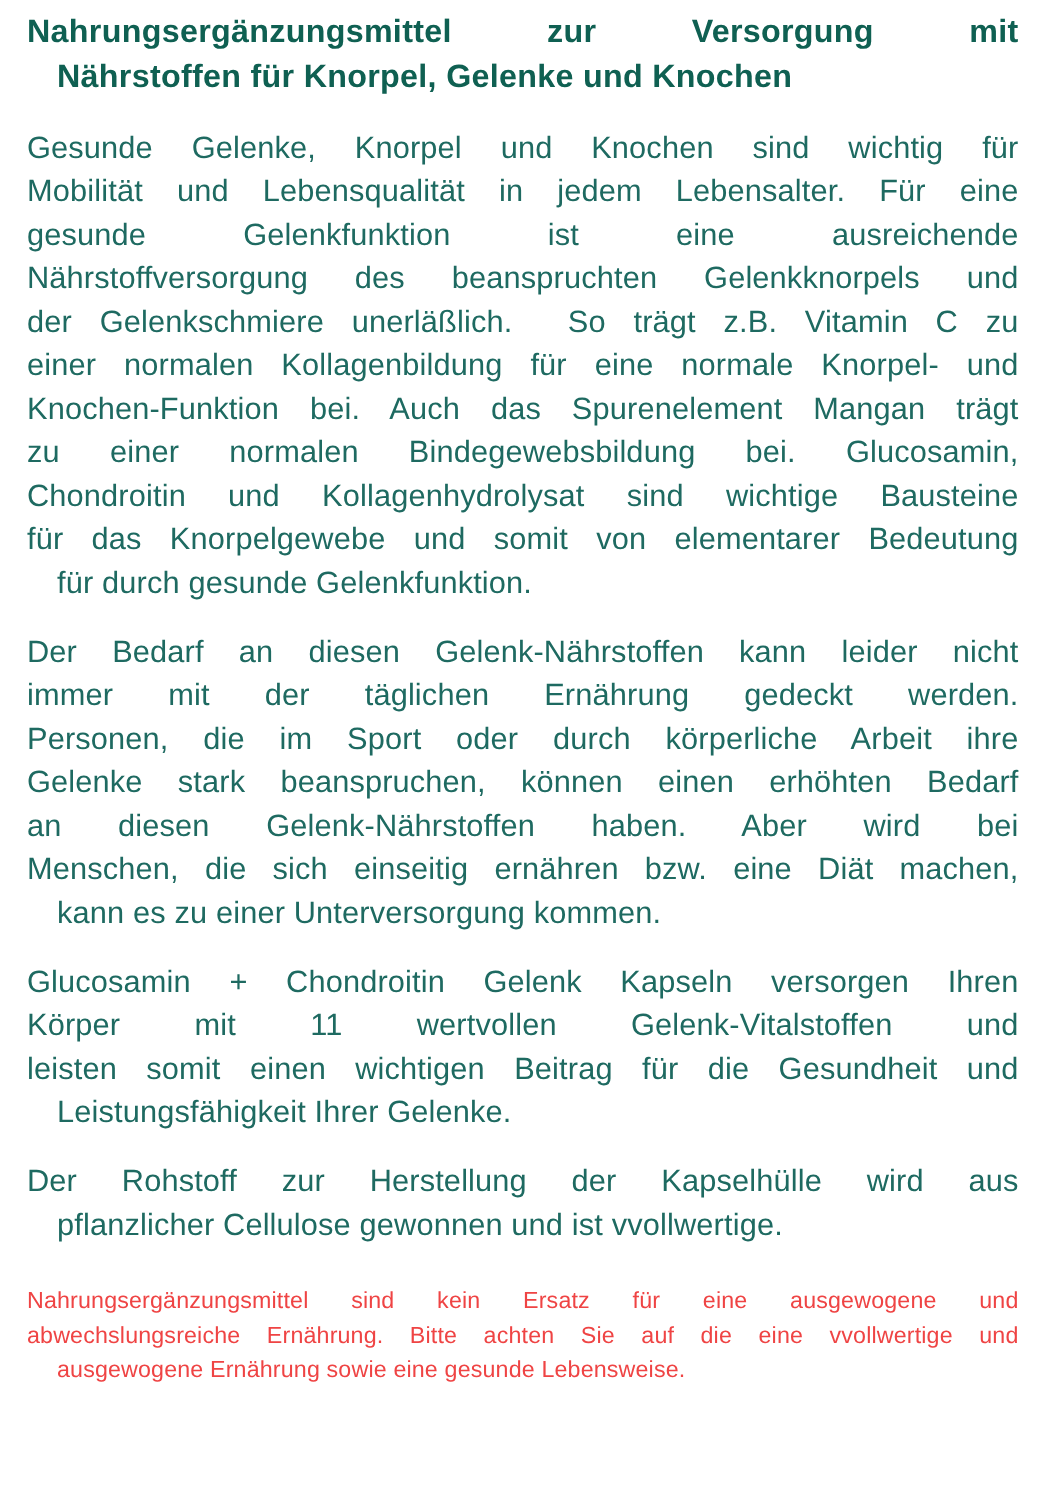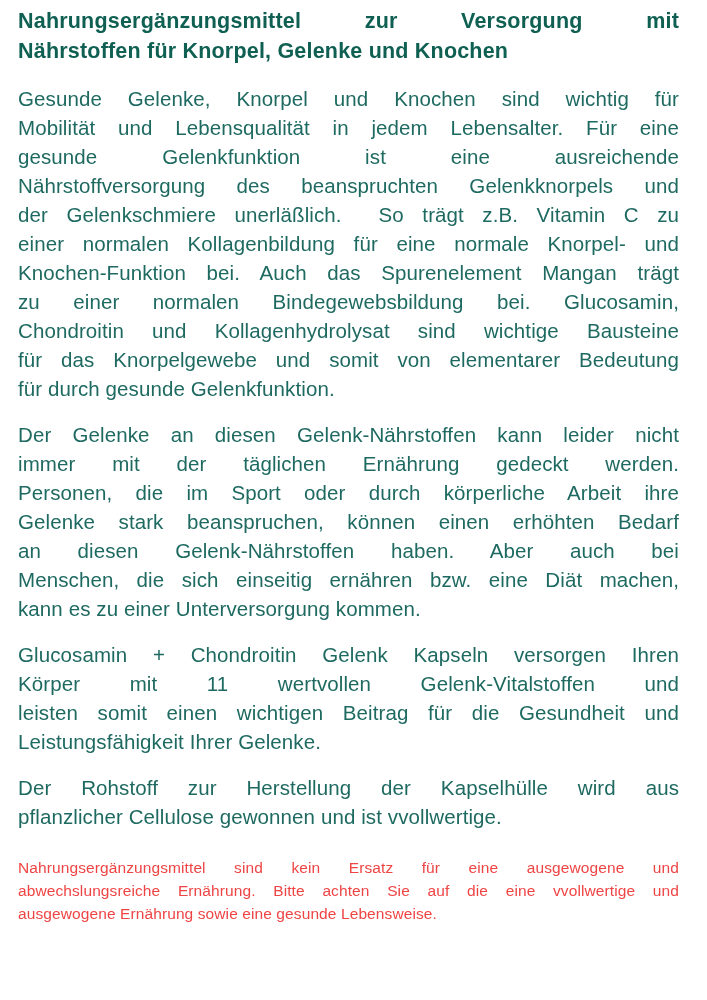--- a/index.html
+++ b/index.html
@@ -22,20 +22,21 @@
     border-radius: 29px;
   }
   
   .line {
     display: block;
     text-align: justify;
     text-align-last: justify;
   }
   .line.last {
     text-align-last: left;
+    margin-left: 20px;
   }
   h1.doc-heading {
     margin: 0 0 18px 0;
     font-size: 21.5px;
     line-height: 30px;
     font-weight: bold;
     color: #0f6052;
     letter-spacing: 0.2px;
   }
   .body-paragraphs p {
@@ -70,25 +71,25 @@
         <span class="line">Nährstoffversorgung des beanspruchten Gelenkknorpels und</span>
         <span class="line">der Gelenkschmiere unerläßlich.&nbsp; So trägt z.B. Vitamin C zu</span>
         <span class="line">einer normalen Kollagenbildung für eine normale Knorpel- und</span>
         <span class="line">Knochen-Funktion bei. Auch das Spurenelement Mangan trägt</span>
         <span class="line">zu einer normalen Bindegewebsbildung bei. Glucosamin,</span>
         <span class="line">Chondroitin und Kollagenhydrolysat sind wichtige Bausteine</span>
         <span class="line">für das Knorpelgewebe und somit von elementarer Bedeutung</span>
         <span class="line last">für durch gesunde Gelenkfunktion.</span>
       </p>
       <p>
-        <span class="line">Der Gelenke an diesen Gelenk-Nährstoffen kann leider nicht</span>
+        <span class="line">Der Bedarf an diesen Gelenk-Nährstoffen kann leider nicht</span>
         <span class="line">immer mit der täglichen Ernährung gedeckt werden.</span>
         <span class="line">Personen, die im Sport oder durch körperliche Arbeit ihre</span>
         <span class="line">Gelenke stark beanspruchen, können einen erhöhten Bedarf</span>
-        <span class="line">an diesen Gelenk-Nährstoffen haben. Aber auch bei</span>
+        <span class="line">an diesen Gelenk-Nährstoffen haben. Aber wird bei</span>
         <span class="line">Menschen, die sich einseitig ernähren bzw. eine Diät machen,</span>
         <span class="line last">kann es zu einer Unterversorgung kommen.</span>
       </p>
       <p>
         <span class="line">Glucosamin + Chondroitin Gelenk Kapseln versorgen Ihren</span>
         <span class="line">Körper mit 11 wertvollen Gelenk-Vitalstoffen und</span>
         <span class="line">leisten somit einen wichtigen Beitrag für die Gesundheit und</span>
         <span class="line last">Leistungsfähigkeit Ihrer Gelenke.</span>
       </p>
       <p>

